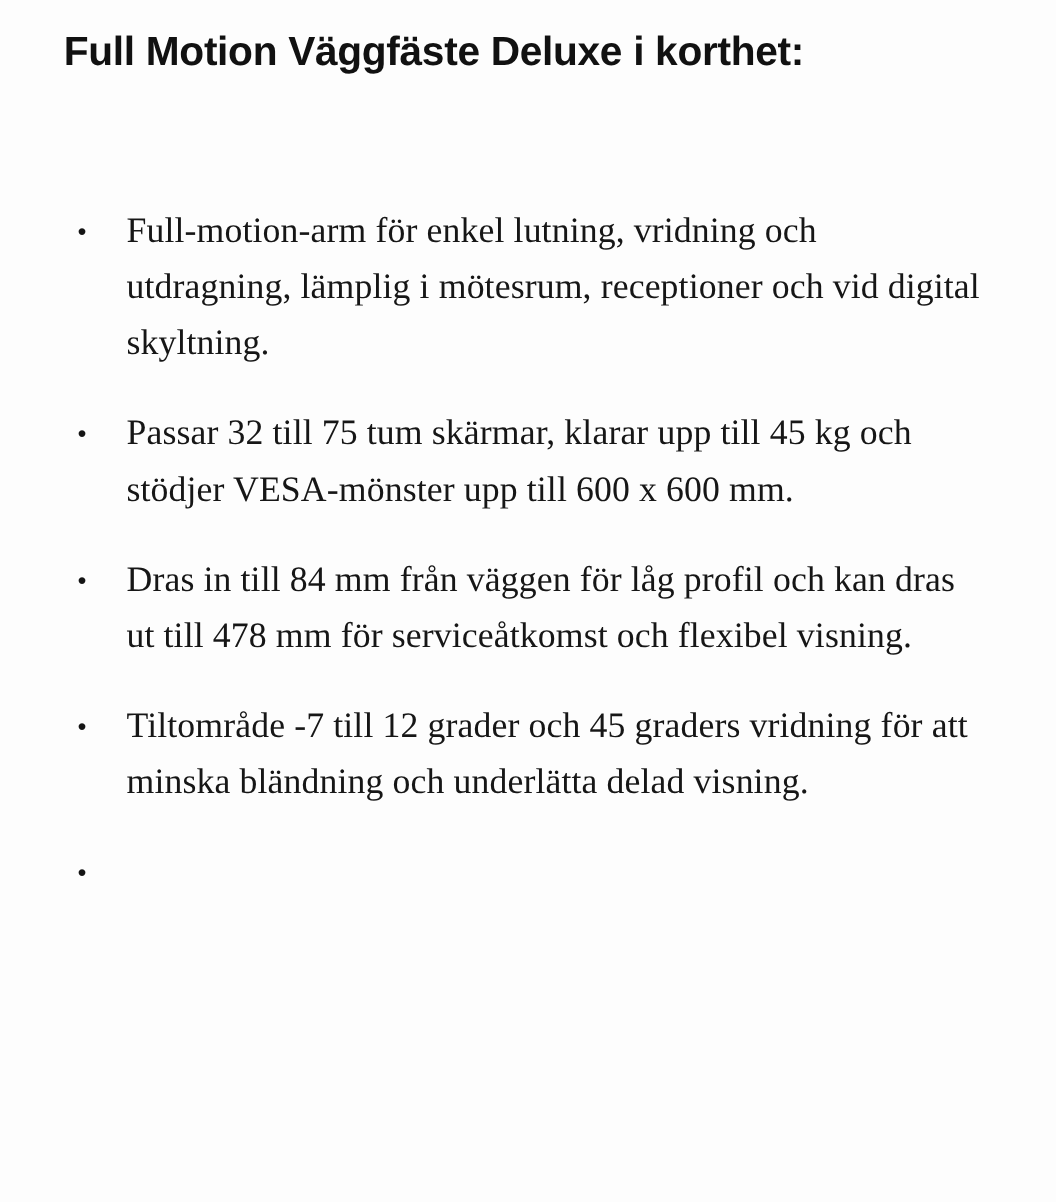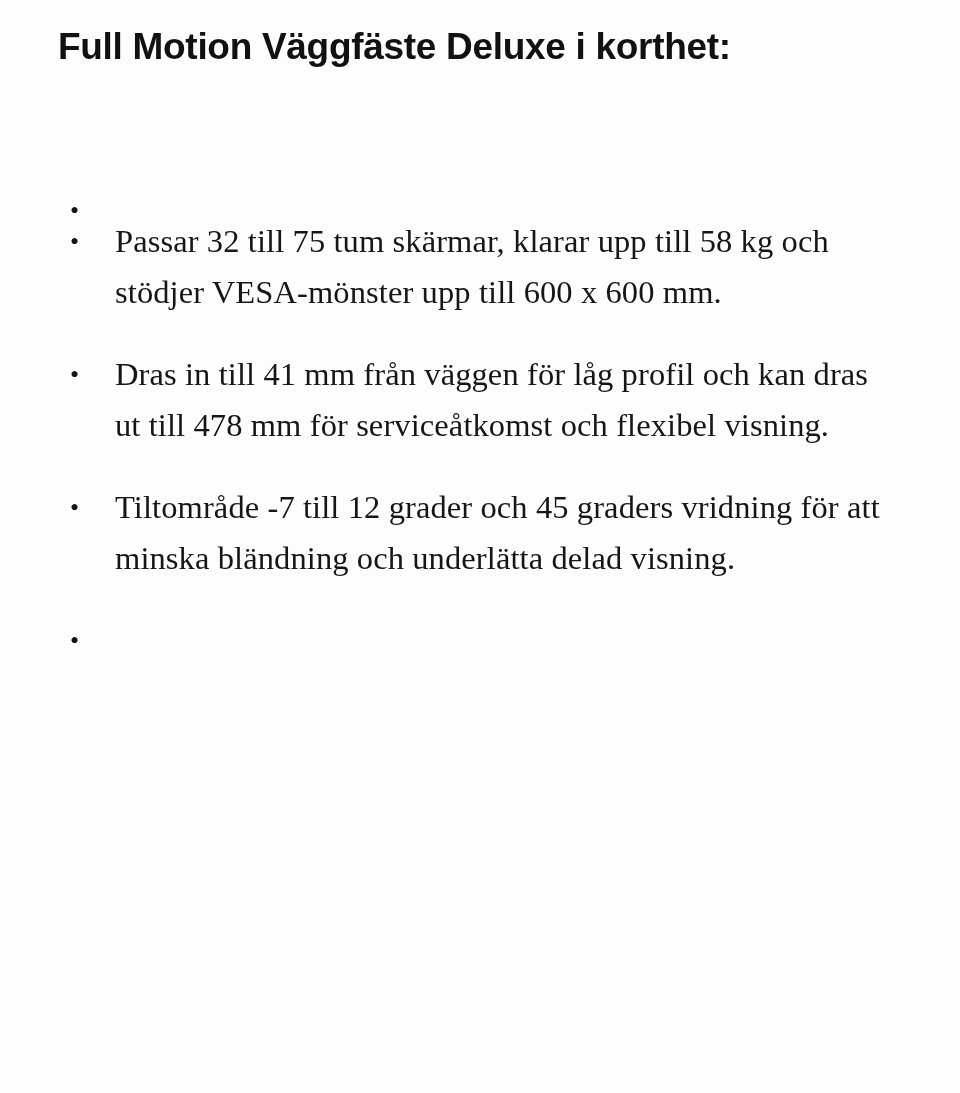--- a/index.html
+++ b/index.html
@@ -77,30 +77,31 @@
 <body>
 
 <div class="page">
 
   <h1 class="heading">Full Motion Väggfäste Deluxe i korthet:</h1>
 
   <ul class="bullet-list">
 
     <li class="bullet-item">
       <span class="bullet-marker">•</span>
+      <span class="bullet-text">Full-motion-arm för enkel lutning, vridning och utdragning, lämplig i mötesrum, receptioner och vid digital skyltning.</span>
     </li>
 
     <li class="bullet-item">
       <span class="bullet-marker">•</span>
-      <span class="bullet-text">Passar 32 till 75 tum skärmar, klarar upp till 58 kg och stödjer VESA-mönster upp till 600 x 600 mm.</span>
+      <span class="bullet-text">Passar 32 till 75 tum skärmar, klarar upp till 45 kg och stödjer VESA-mönster upp till 600 x 600 mm.</span>
     </li>
 
     <li class="bullet-item">
       <span class="bullet-marker">•</span>
-      <span class="bullet-text">Dras in till 41 mm från väggen för låg profil och kan dras ut till 478 mm för serviceåtkomst och flexibel visning.</span>
+      <span class="bullet-text">Dras in till 84 mm från väggen för låg profil och kan dras ut till 478 mm för serviceåtkomst och flexibel visning.</span>
     </li>
 
     <li class="bullet-item">
       <span class="bullet-marker">•</span>
       <span class="bullet-text">Tiltområde -7 till 12 grader och 45 graders vridning för att minska bländning och underlätta delad visning.</span>
     </li>
 
     <li class="bullet-item">
       <span class="bullet-marker">•</span>
     </li>

